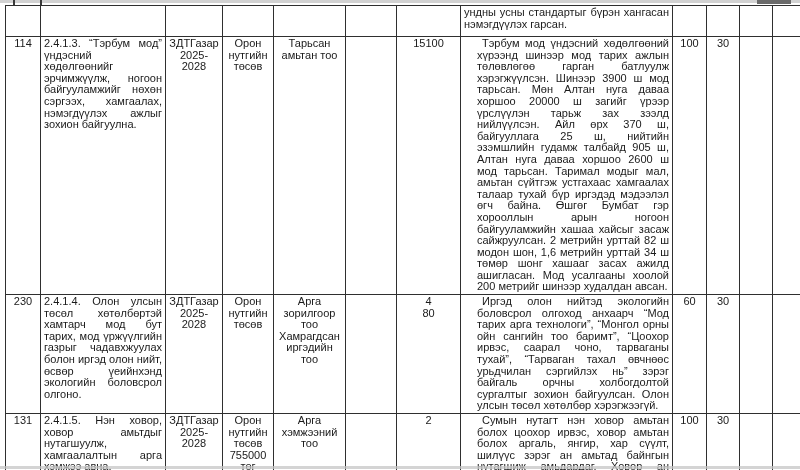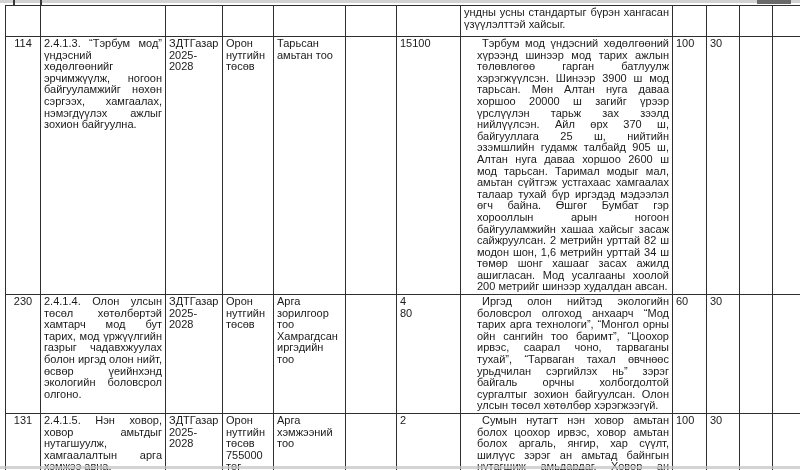--- a/index.html
+++ b/index.html
@@ -30,21 +30,21 @@
     overflow:hidden;
     word-wrap:break-word;
   }
   tr.r0{height:31px;}
   tr.r129{height:236px;}
   tr.r130{height:114px;}
   tr.r131{height:74px;}
 
   td.no{text-align:center;padding-top:13px;}
   td.desc{text-align:justify;}
-  td.impl,td.budget,td.indicator,td.target,td.value,td.score{}
+  td.impl,td.budget,td.indicator,td.target,td.value,td.score{text-align:center;}
   td.value{white-space:pre-line;}
   td.result{text-align:justify;padding:1px 4px;}
   td.result.indent{text-indent:5px;padding-left:16px;}
 </style>
 </head>
 <body>
 
 <div class="top-strip"></div>
 <div class="tick t1"></div>
 <div class="tick t2"></div>
@@ -68,21 +68,21 @@
 
   <tbody>
       <tr class="r0">
     <td class="no"></td>
     <td class="desc"></td>
     <td class="impl"></td>
     <td class="budget"></td>
     <td class="indicator"></td>
     <td class="target"></td>
     <td class="value"></td>
-    <td class="result">ундны усны стандартыг бүрэн хангасан үзүүлэлттэй хайсыг.</td>
+    <td class="result">ундны усны стандартыг бүрэн хангасан нэмэгдүүлэх гарсан.</td>
     <td class="score"></td>
     <td class="score"></td>
     <td></td>
     <td></td>
   </tr>
 
   <tr class="r129">
     <td class="no">114</td>
     <td class="desc">2.4.1.3. “Тэрбум мод” үндэсний хөдөлгөөнийг эрчимжүүлж, ногоон байгууламжийг нөхөн сэргээх, хамгаалах, нэмэгдүүлэх ажлыг зохион байгуулна.</td>
     <td class="impl">ЗДТГазар 2025-2028</td>

